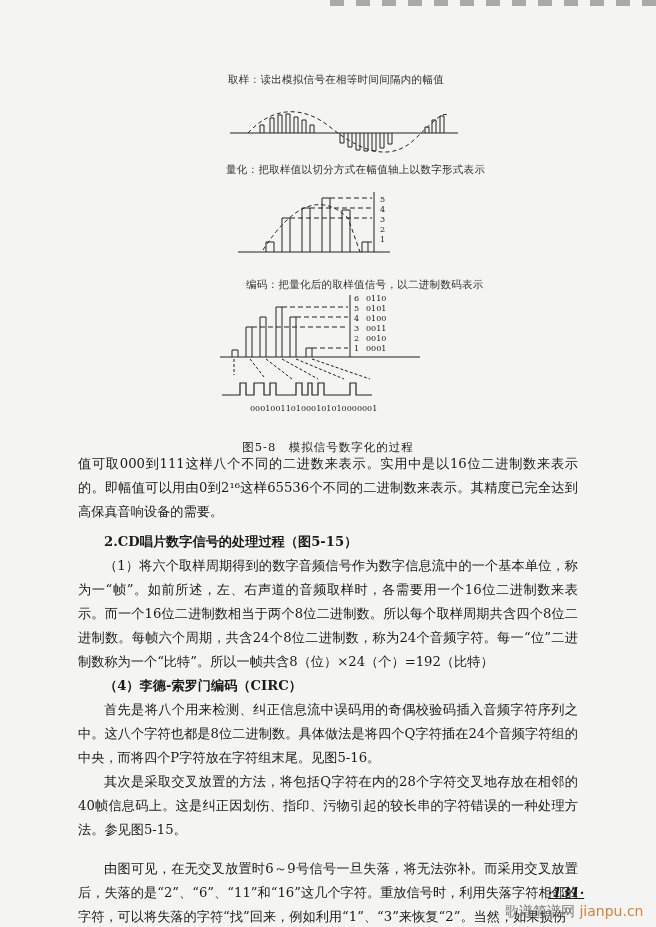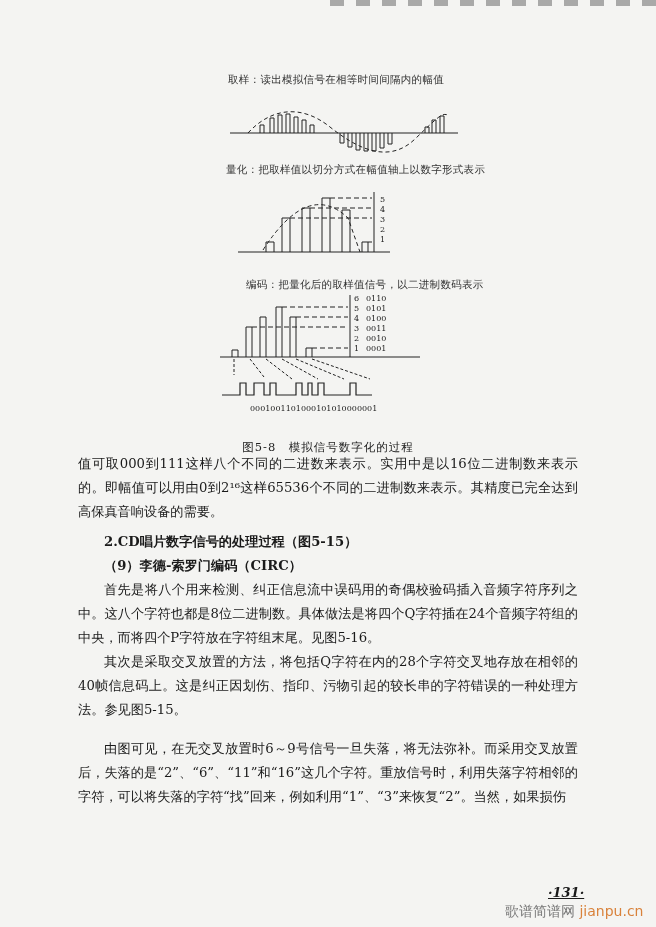--- a/index.html
+++ b/index.html
@@ -125,21 +125,22 @@
     </g>
     <path d="M2 100 H20 V88 H26 V100 H34 V88 H44 V100 H50 V88 H56 V100 H76 V88 H82 V100 H88 V88 H92 V100 H98 V88 H104 V100 H130 V88 H136 V100 H152" fill="none" stroke="#222" stroke-width="1.2"></path>
     <text class="tick-label" x="30" y="116" font-size="7.5">0001001101000101010000001</text>
   </svg>
 
   <div class="fig-title">图5-8　模拟信号数字化的过程</div>
 
   <div class="body-text" style="top:452px;">
     <p>值可取000到111这样八个不同的二进数来表示。实用中是以16位二进制数来表示的。即幅值可以用由0到2¹⁶这样65536个不同的二进制数来表示。其精度已完全达到高保真音响设备的需要。</p>
     <p class="indent heading" style="margin-top:6px;">2.CD唱片数字信号的处理过程（图5-15）</p>
-    <p class="indent heading">（9）李德-索罗门编码（CIRC）</p>
+    <p class="indent">（1）将六个取样周期得到的数字音频信号作为数字信息流中的一个基本单位，称为一“帧”。如前所述，左、右声道的音频取样时，各需要用一个16位二进制数来表示。而一个16位二进制数相当于两个8位二进制数。所以每个取样周期共含四个8位二进制数。每帧六个周期，共含24个8位二进制数，称为24个音频字符。每一“位”二进制数称为一个“比特”。所以一帧共含8（位）×24（个）=192（比特）</p>
+    <p class="indent heading">（4）李德-索罗门编码（CIRC）</p>
     <p class="indent">首先是将八个用来检测、纠正信息流中误码用的奇偶校验码插入音频字符序列之中。这八个字符也都是8位二进制数。具体做法是将四个Q字符插在24个音频字符组的中央，而将四个P字符放在字符组末尾。见图5-16。</p>
     <p class="indent">其次是采取交叉放置的方法，将包括Q字符在内的28个字符交叉地存放在相邻的40帧信息码上。这是纠正因划伤、指印、污物引起的较长串的字符错误的一种处理方法。参见图5-15。</p>
     <p class="indent" style="margin-top:15px;">由图可见，在无交叉放置时6～9号信号一旦失落，将无法弥补。而采用交叉放置后，失落的是“2”、“6”、“11”和“16”这几个字符。重放信号时，利用失落字符相邻的字符，可以将失落的字符“找”回来，例如利用“1”、“3”来恢复“2”。当然，如果损伤</p>
   </div>
 
   <div class="page-num">·131·</div>
 
   <div class="watermark">
     <span class="wm-cn">歌谱简谱网</span>
     <span class="wm-en">jianpu.cn</span>

